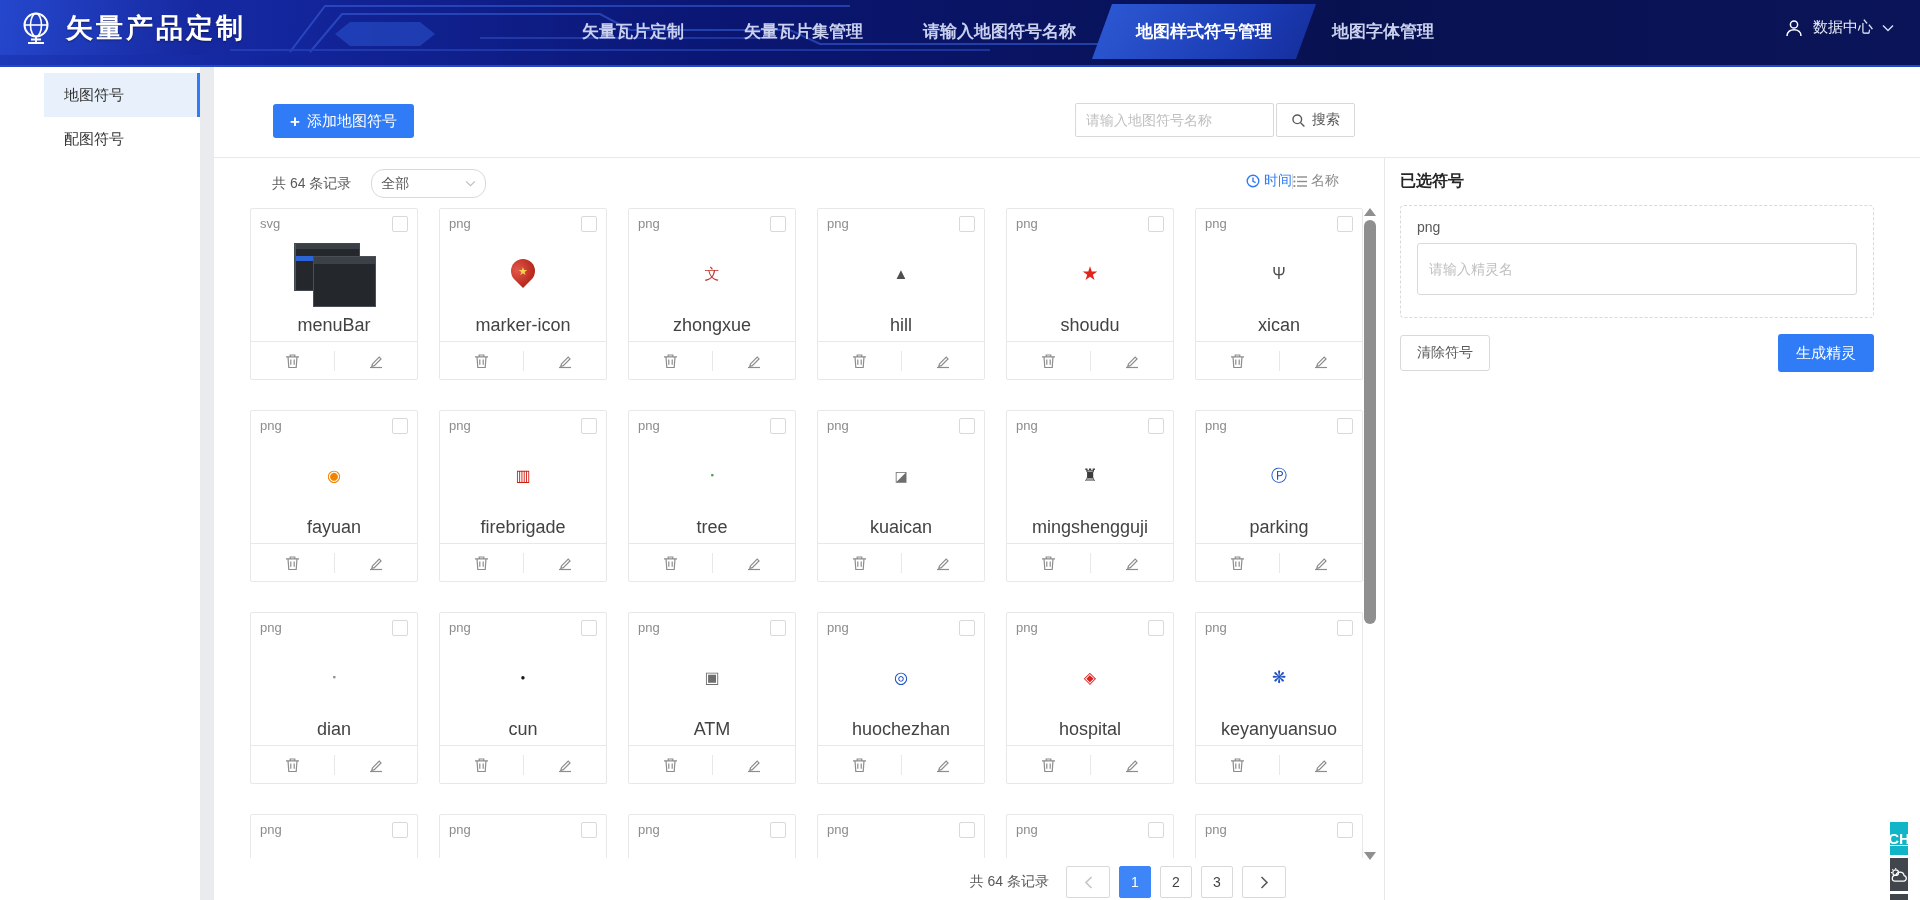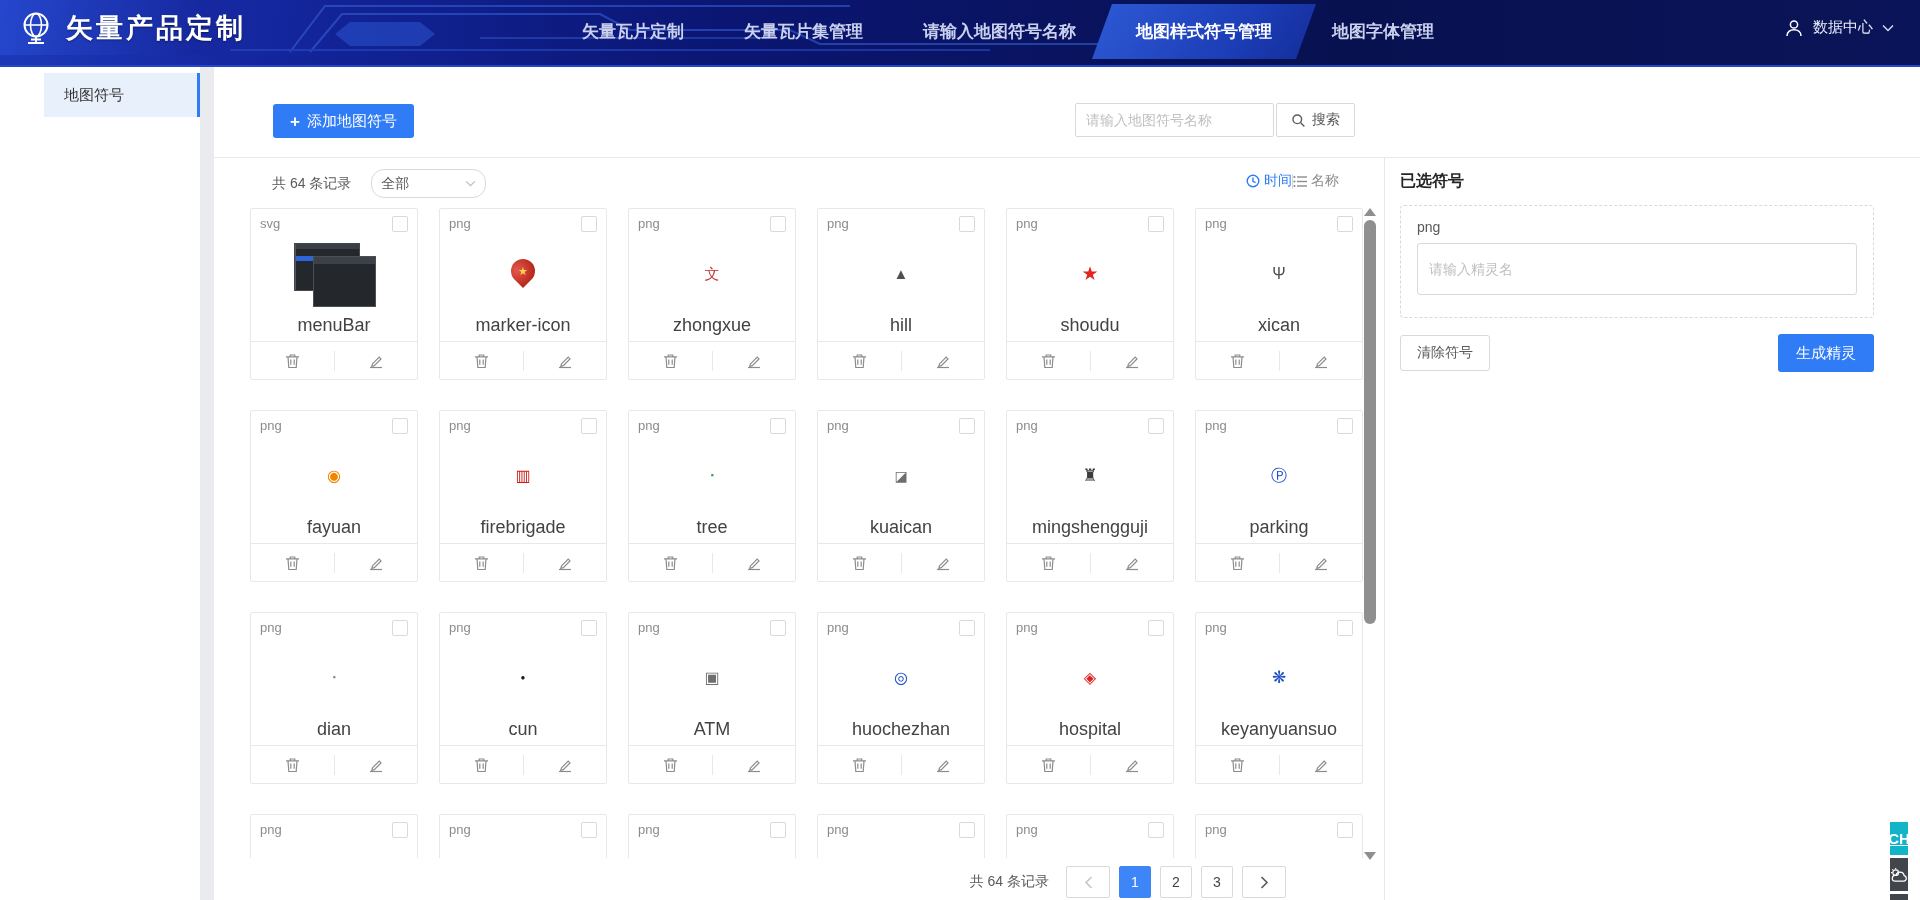--- a/index.html
+++ b/index.html
@@ -161,20 +161,21 @@
     </svg>
     <span>数据中心</span>
     <svg width="12" height="8" viewBox="0 0 12 8" fill="none">
       <path d="M1 1.5 L6 6.5 L11 1.5" stroke="#d4daf0" stroke-width="1.5"></path>
     </svg>
   </div>
 </header>
 
 <aside class="sidebar">
     <div class="side-item active">地图符号</div>
+    <div class="side-item">配图符号</div>
   </aside>
 
 <main class="main">
 
   <button class="add-btn">
     <span class="add-plus">+</span>
     <span>添加地图符号</span>
   </button>
 
   <div class="search-wrap">

